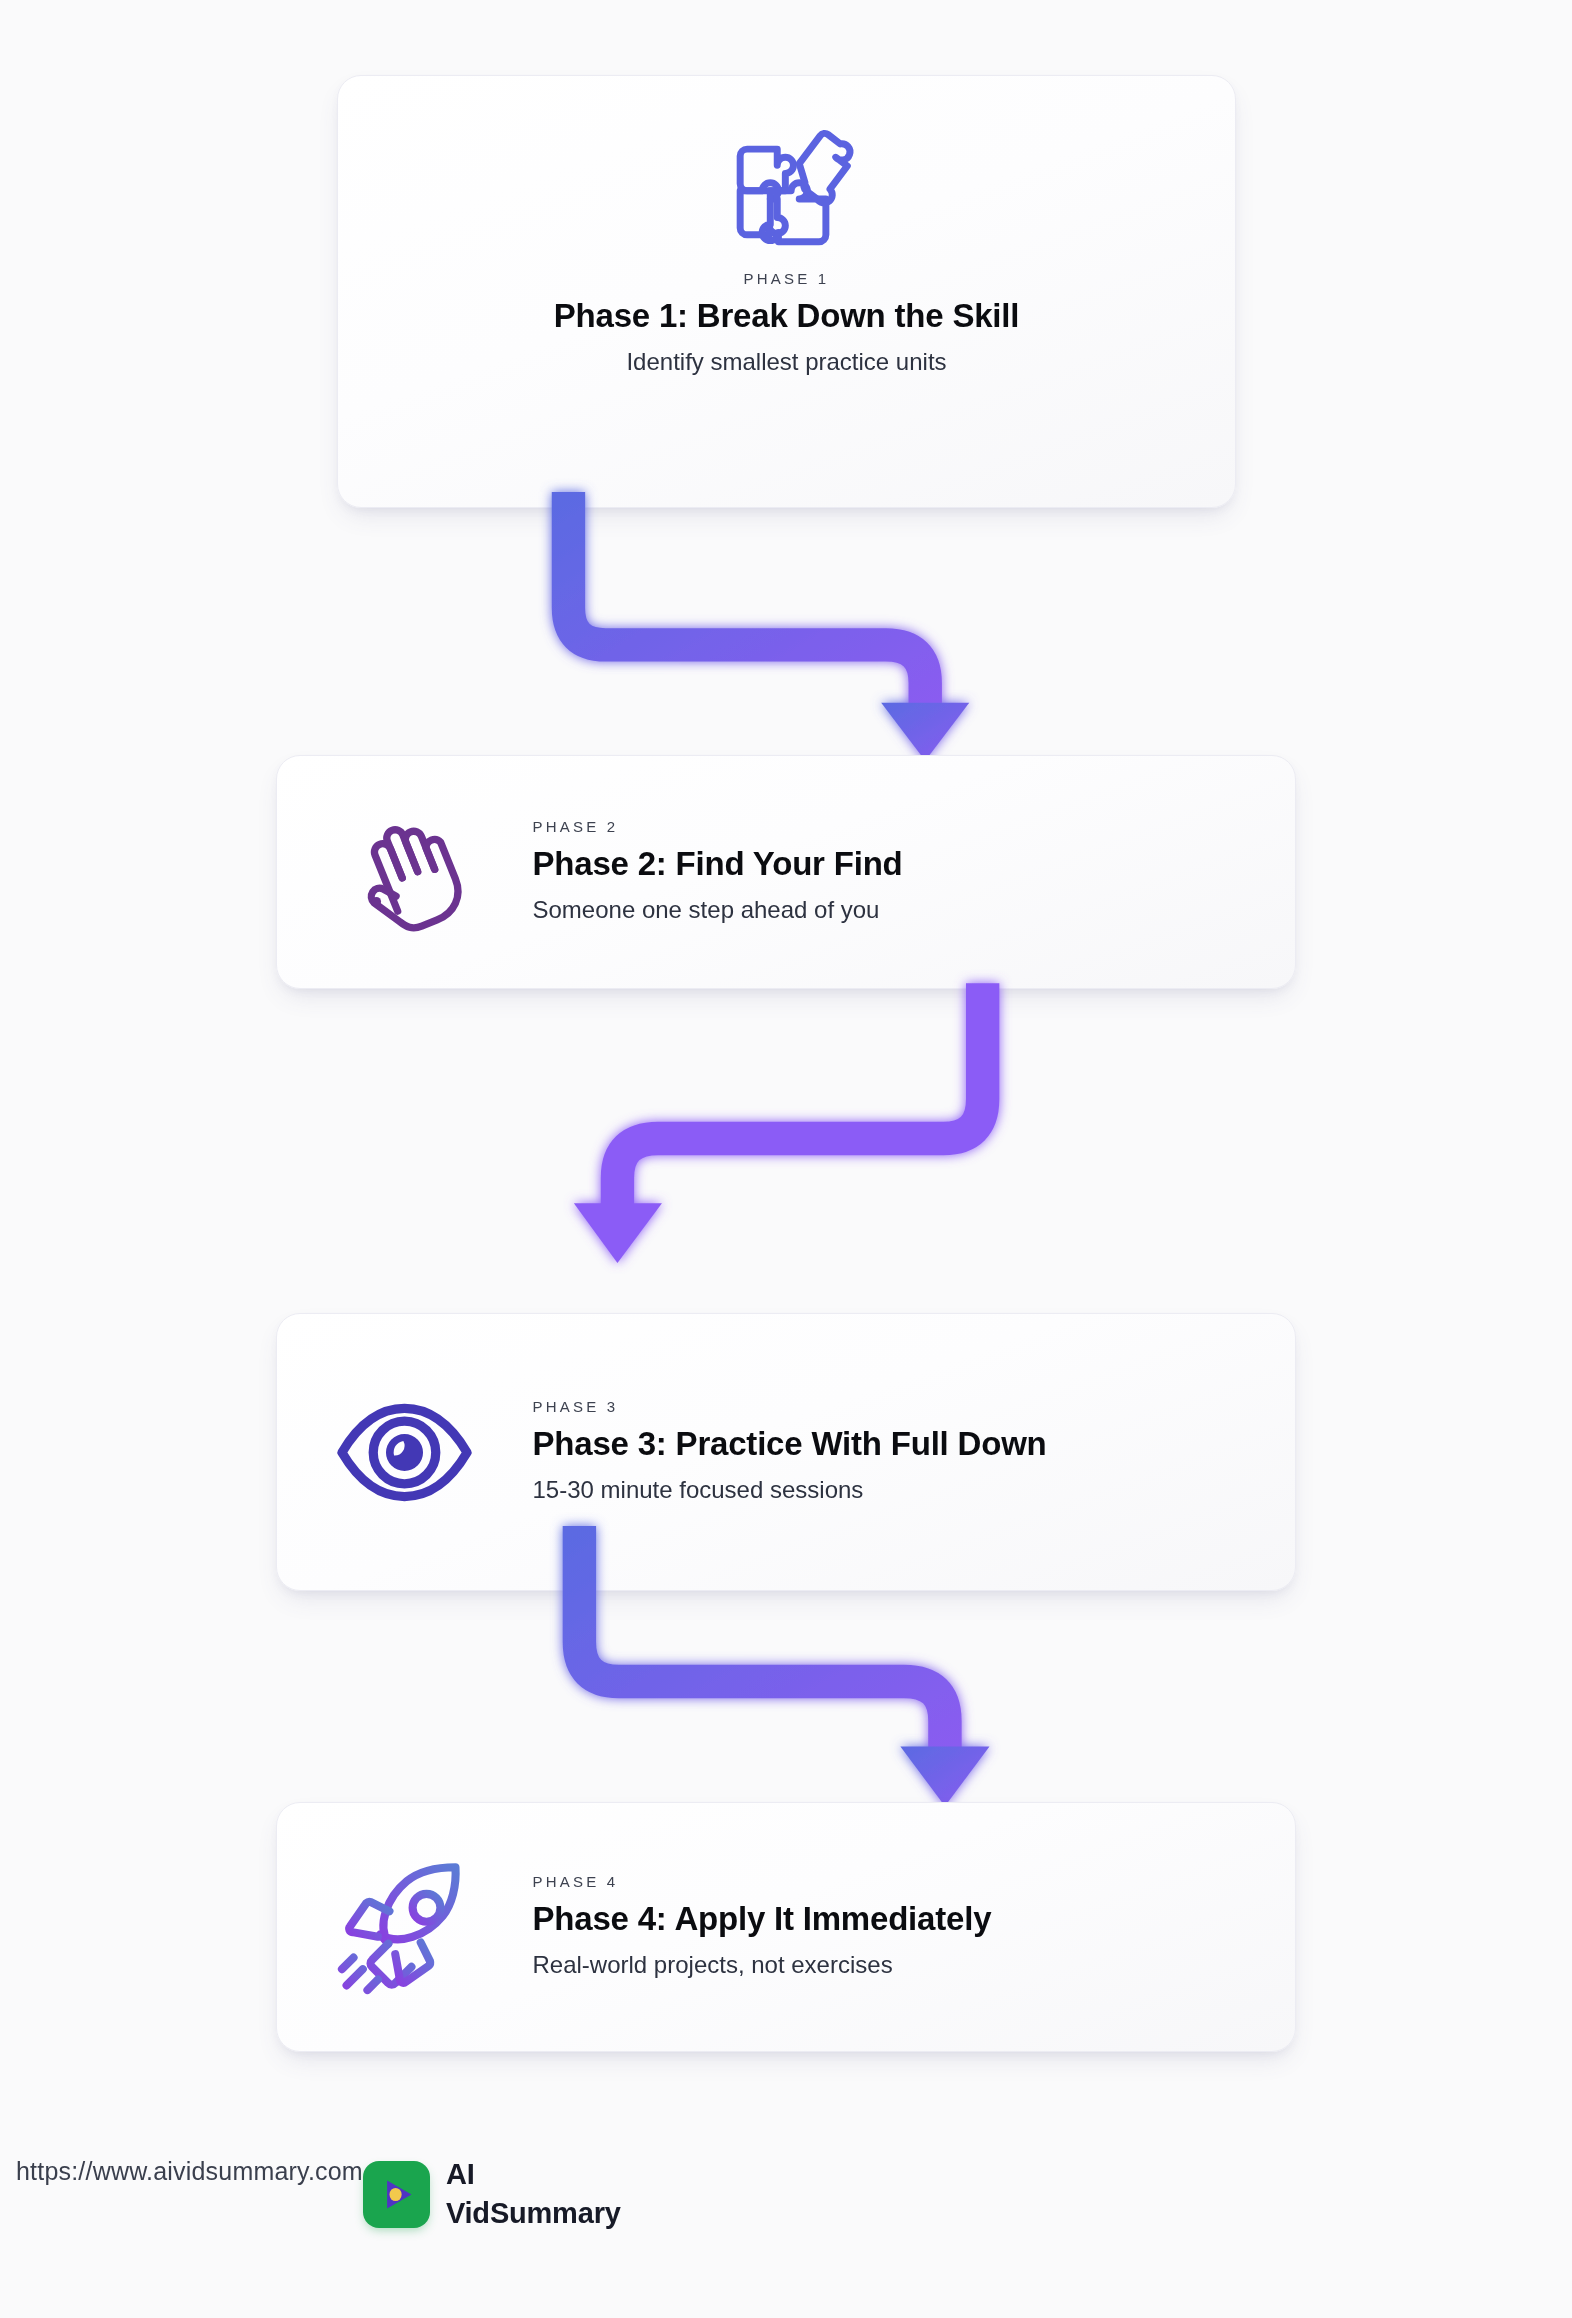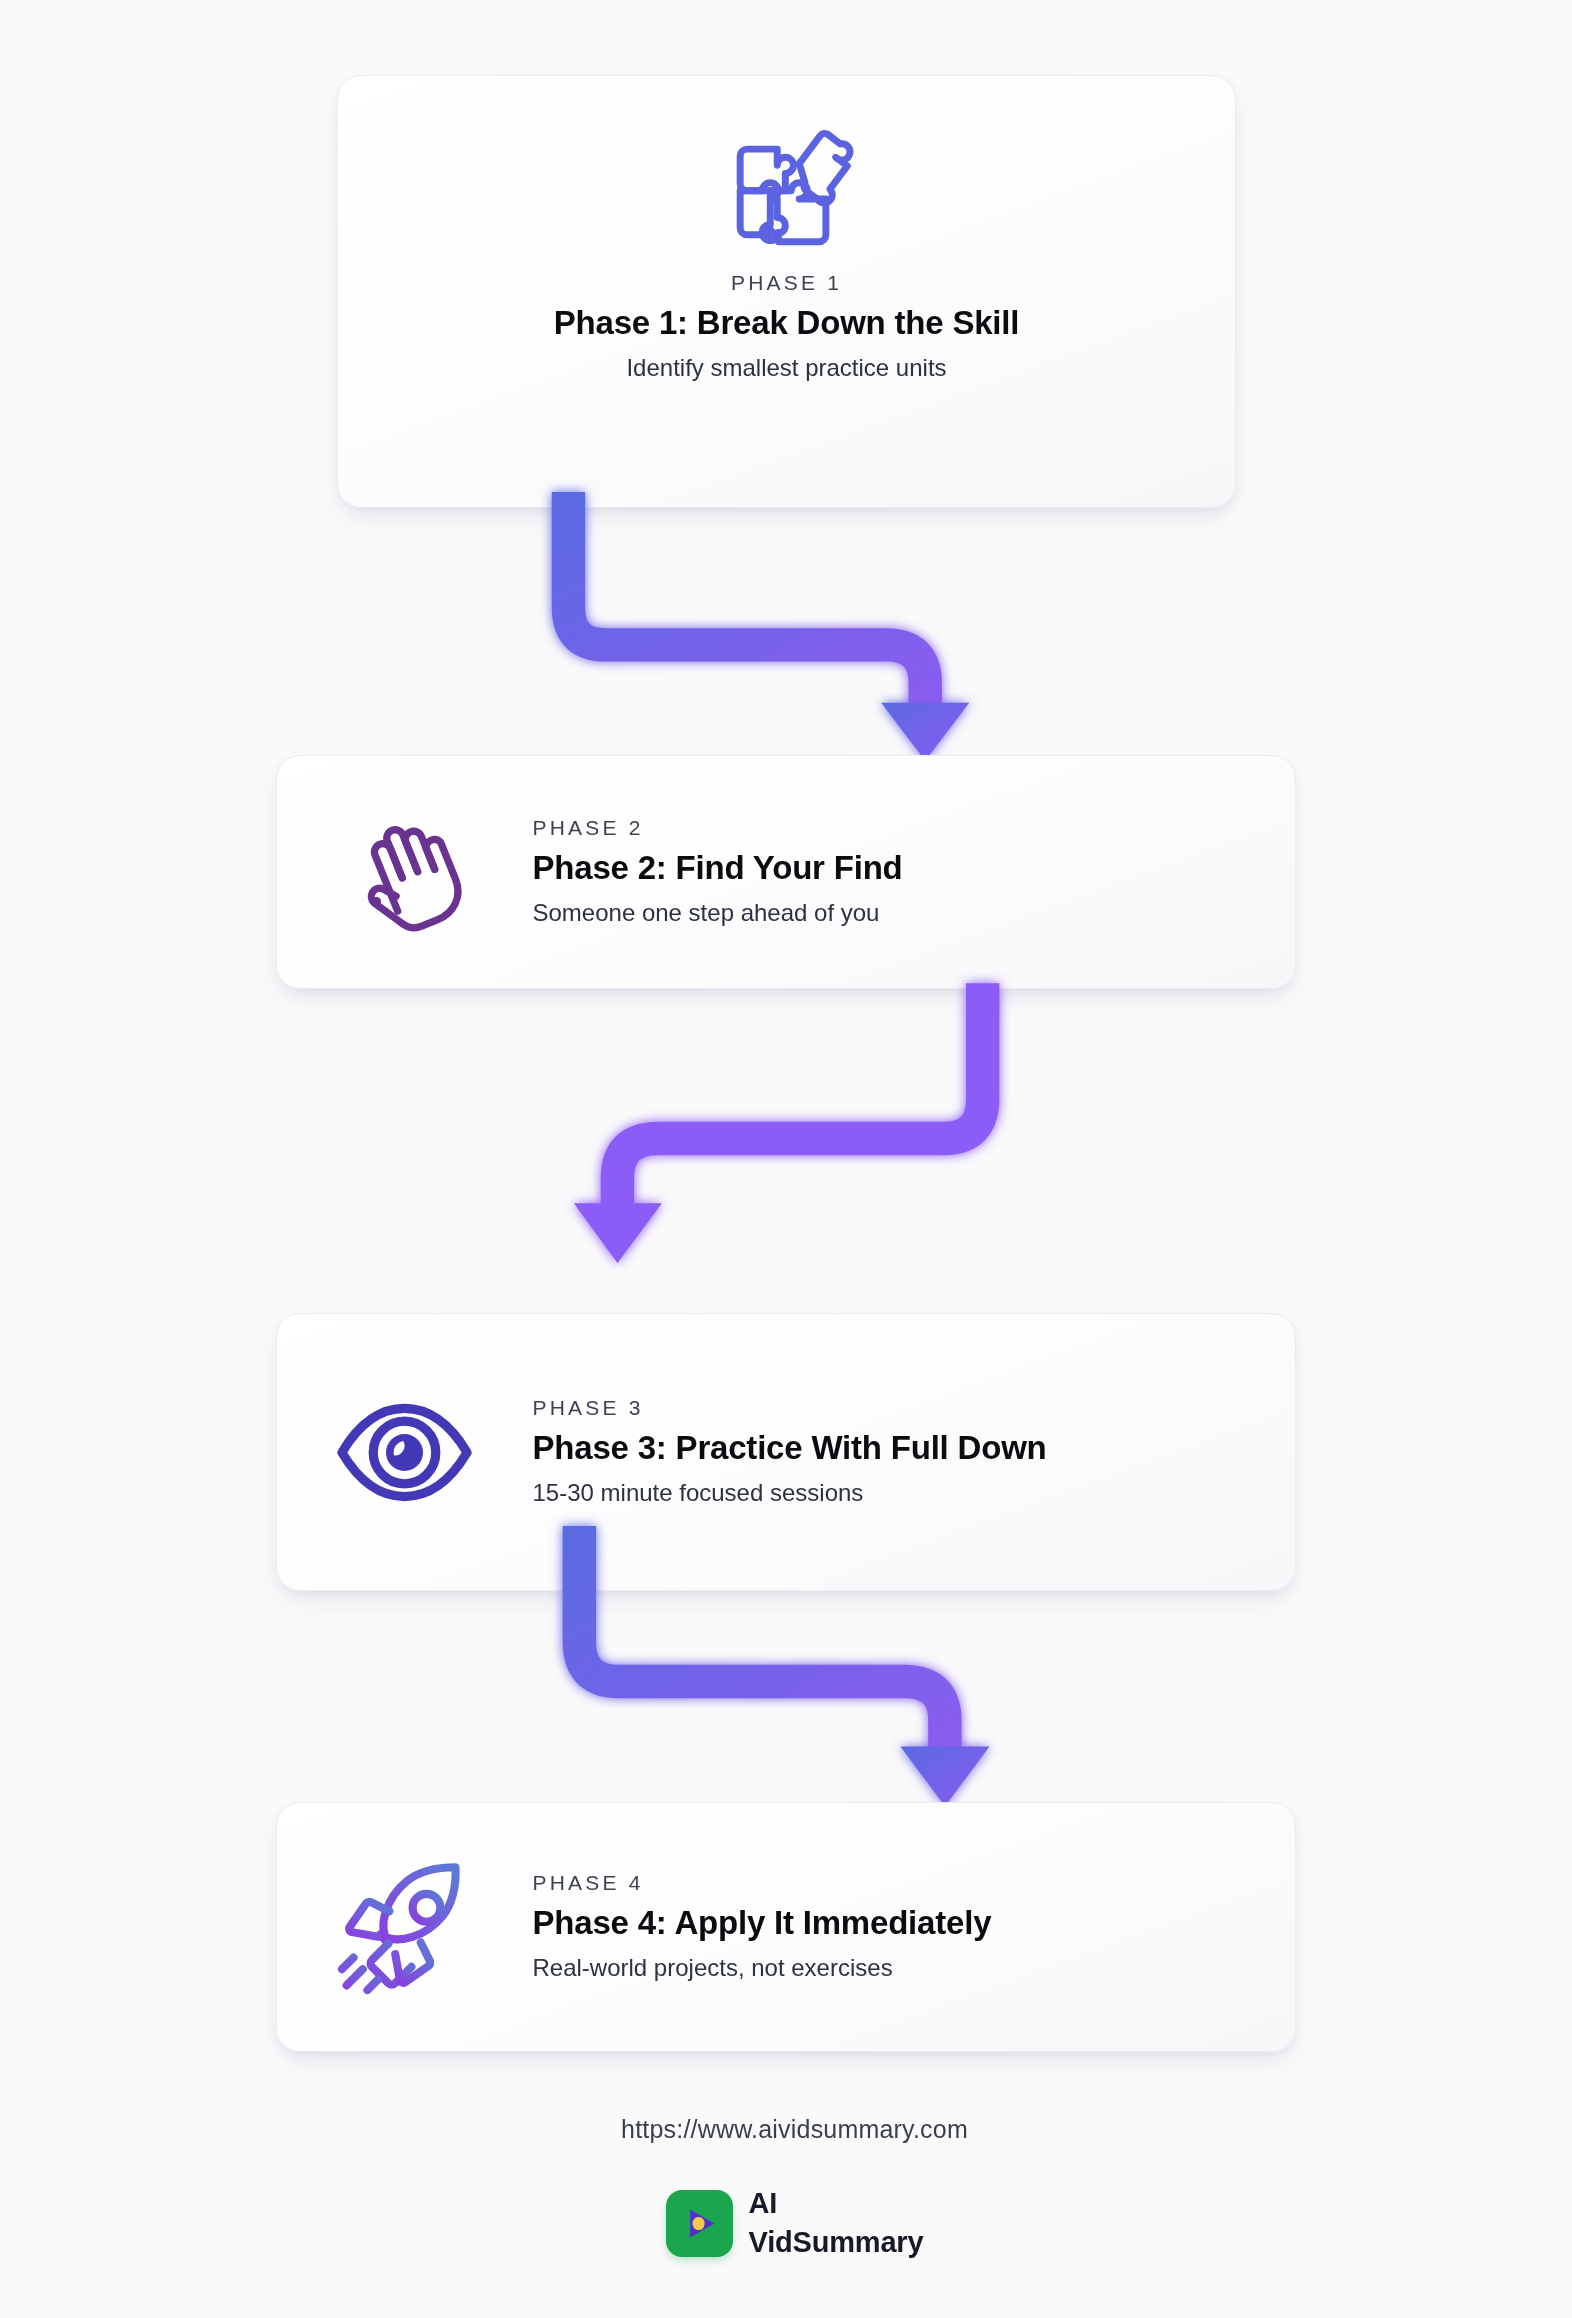--- a/index.html
+++ b/index.html
@@ -40,21 +40,21 @@
     gap:32px;
   }
   .card-2{top:755px;height:234px;}
   .card-3{top:1313px;height:278px;}
   .card-4{top:1802px;height:250px;}
   .card-row .icon-wrap{flex:0 0 153px;height:153px;display:flex;align-items:center;justify-content:center;}
   .card-row .txt{flex:1 1 auto;display:flex;flex-direction:column;align-items:flex-start;padding-left:19.5px;}
 
   
   .eyebrow{
-    font-size:21px;letter-spacing:3.2px;font-weight:400;
+    font-size:15px;letter-spacing:3.2px;font-weight:400;
     color:#3d4250;line-height:1.1;
   }
   .card-1 .eyebrow{margin-top:5.6px;}
   .card-row .eyebrow{margin-bottom:9.3px;}
 
   .title{
     font-weight:bold;
     font-size:33px;line-height:1.16;
     color:#0b0c10;letter-spacing:-0.2px;
     margin:10.2px 0 0 0;
@@ -67,21 +67,21 @@
     color:#2d3240;margin-top:11px;
   }
 
   
   .arrow{position:absolute;pointer-events:none;}
   .arrow svg{display:block;overflow:visible;}
 
   
   .footer{
     position:absolute;left:16px;right:0;top:2115px;
-    display:flex;flex-direction:column;align-items:center;
+    display:flex;flex-direction:row;align-items:center;
   }
   .url{
     font-size:25px;color:#3a3f4d;font-weight:400;letter-spacing:0.2px;
   }
   .brand{
     margin-top:45px;display:flex;flex-direction:row;align-items:center;gap:16px;
   }
   .logo-mark{
     width:67px;height:67px;border-radius:16px;
     background:#1aa54e;

